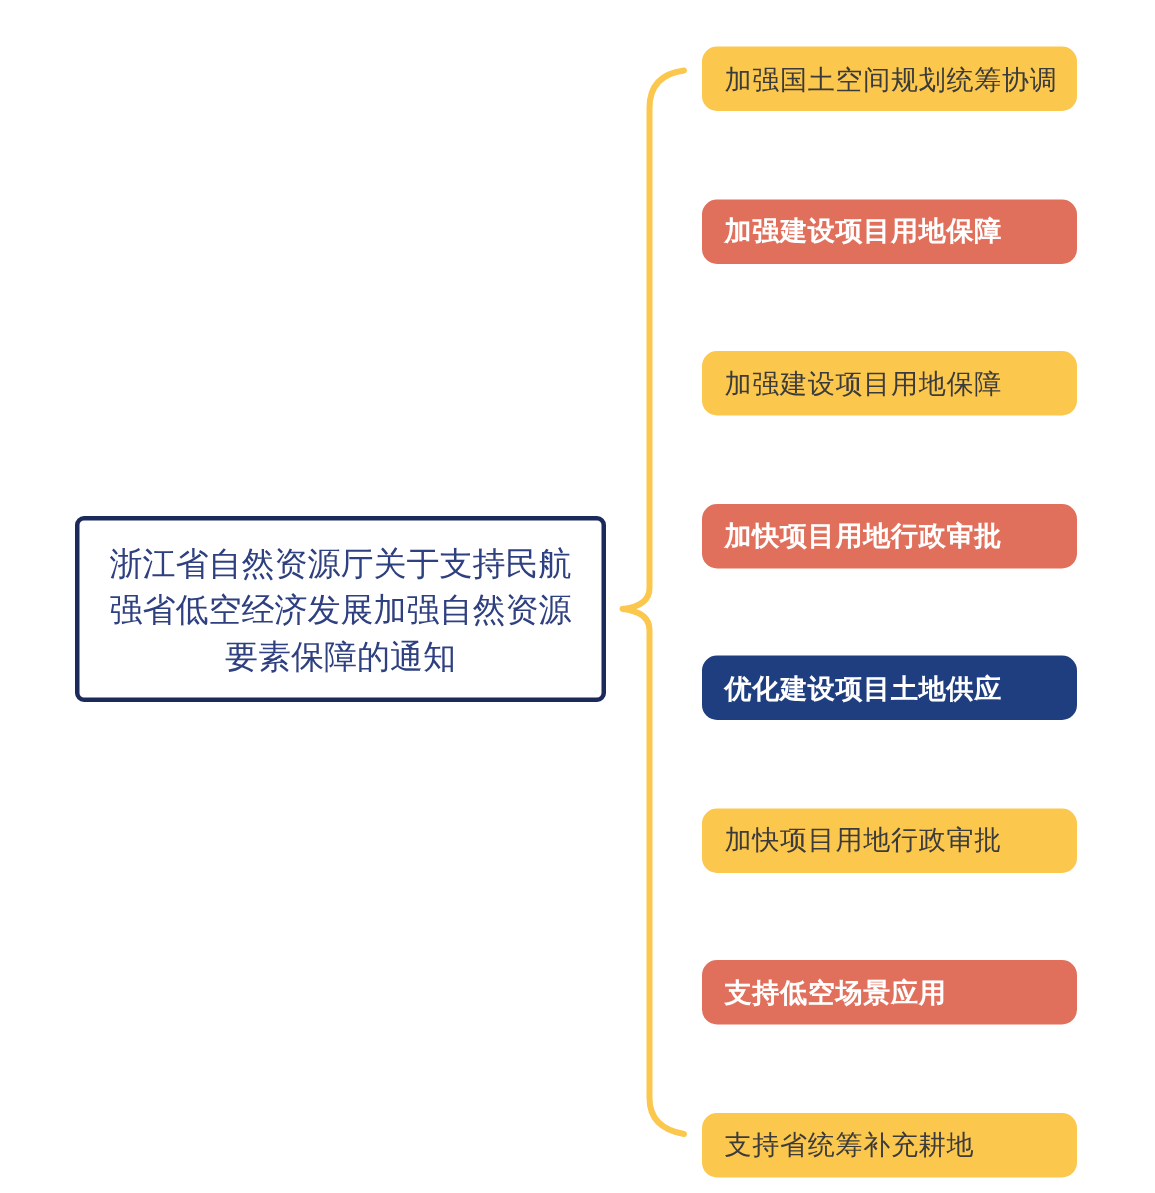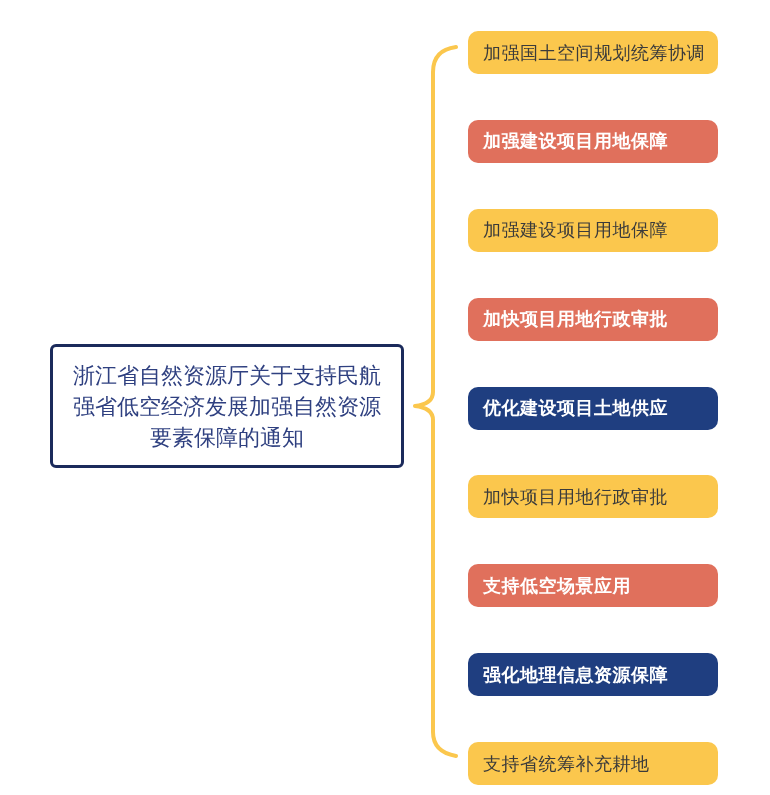--- a/index.html
+++ b/index.html
@@ -113,22 +113,19 @@
     </div>
 
     <div class="branch yellow">
       <span>加快项目用地行政审批</span>
     </div>
 
     <div class="branch red">
       <span>支持低空场景应用</span>
     </div>
 
-    <div class="branch blue">
-      <span>强化地理信息资源保障</span>
-    </div>
 
     <div class="branch yellow">
       <span>支持省统筹补充耕地</span>
     </div>
   </div>
 
 </div>
 
 </body></html>

